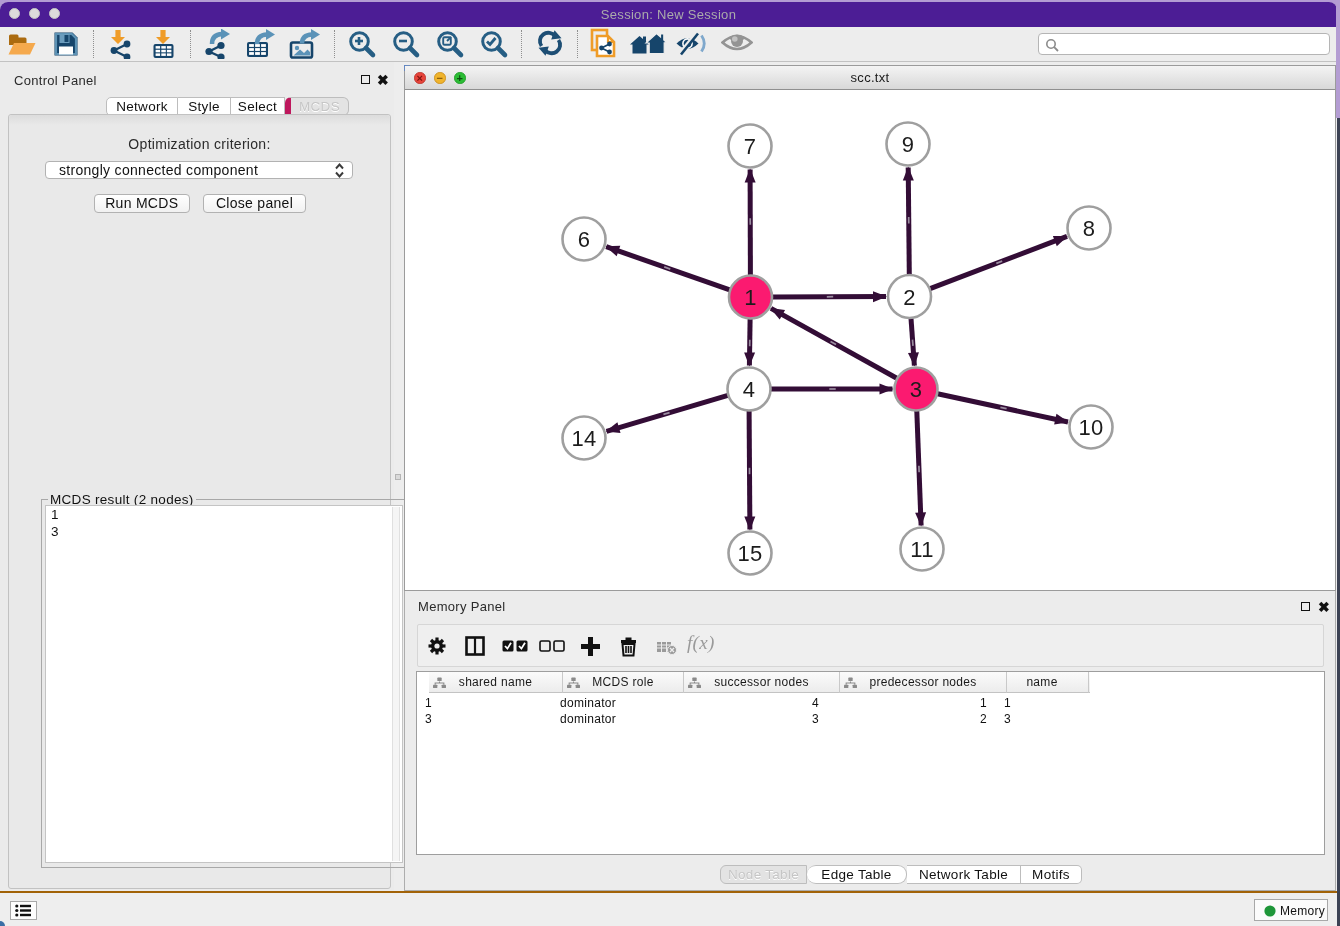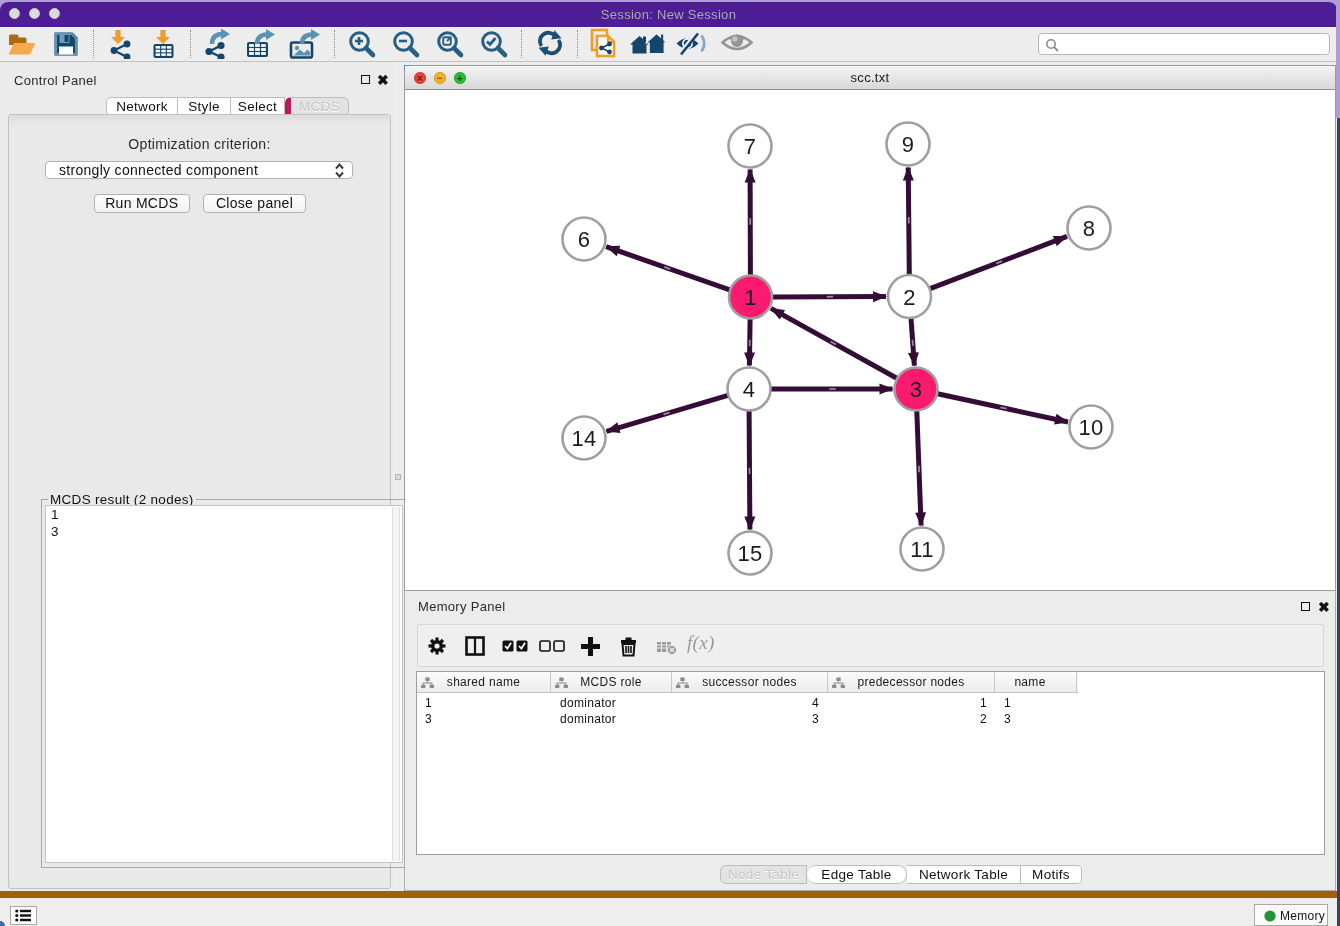--- a/index.html
+++ b/index.html
@@ -47,27 +47,27 @@
   
   #netwin { left:404px; top:63px; width:932px; height:526px; border:1px solid #9b9b9b; background:#fff; }
   #nettitle { position:absolute; left:0; top:0; width:100%; height:24px; background:linear-gradient(#f4f4f4,#d8d8d8); border-bottom:1px solid #8f8f8f; }
   #nettitle .t { position:absolute; width:100%; text-align:center; top:4px; font-size:13px; font-weight:400; color:#1a1a1a; }
   .mac { position:absolute; top:6px; width:11.5px; height:11.5px; border-radius:50%; font-size:11px; font-weight:bold; text-align:center; line-height:11px; }
   
   #tpanel { left:404px; top:589px; width:932px; height:300px; background:#ececec; border:1px solid #adadad; border-top:none; }
   #tp-title { position:absolute; left:13px; top:8px; font-size:13px; color:#2b2b2b; }
   #tp-toolbar { position:absolute; left:12px; top:33px; width:907px; height:43px; background:#efefef; border:1px solid #d6d6d6; border-radius:2px; }
   #ttable { position:absolute; left:11px; top:80px; width:909px; height:184px; background:#fff; border:1px solid #9e9e9e; }
-  #thead { position:absolute; left:0; top:0; width:661px; height:21px; background:linear-gradient(#fbfbfb,#ececec); border-bottom:1px solid #c3c3c3; }
+  #thead { position:absolute; left:12px; top:0; width:661px; height:21px; background:linear-gradient(#fbfbfb,#ececec); border-bottom:1px solid #c3c3c3; }
   .hcell { position:absolute; top:0; height:21px; border-right:1px solid #c9c9c9; font-size:12px; color:#1a1a1a; text-align:center; line-height:21px; }
   .trow { position:absolute; left:0; width:100%; height:16px; font-size:12px; color:#111; }
   .tcell { position:absolute; top:1px; }
   .num { text-align:right; }
   
-  #statusbar { left:0; top:889px; width:1337px; height:35px; background:#eeeeee; border-top:7px solid #a16207;padding-left:36px; }
+  #statusbar { left:0; top:889px; width:1337px; height:35px; background:#eeeeee; border-top:2px solid #a16207;padding-left:36px; }
   #listbtn { position:absolute; left:10px; top:8px; width:27px; height:19px; background:#fdfdfd; border:1px solid #a8a8a8; }
   #membtn { position:absolute; left:1254px; top:6px; width:74px; height:22px; background:#fbfbfb; border:1px solid #a8a8a8; font-size:12px; color:#111; }
 </style>
 </head>
 <body>
 <div id="root">
   <div id="win" class="abs">
     <div id="titlebar" class="abs">
       <div class="tlight" style="left:8.5px;"></div>
       <div class="tlight" style="left:28.5px;"></div>

